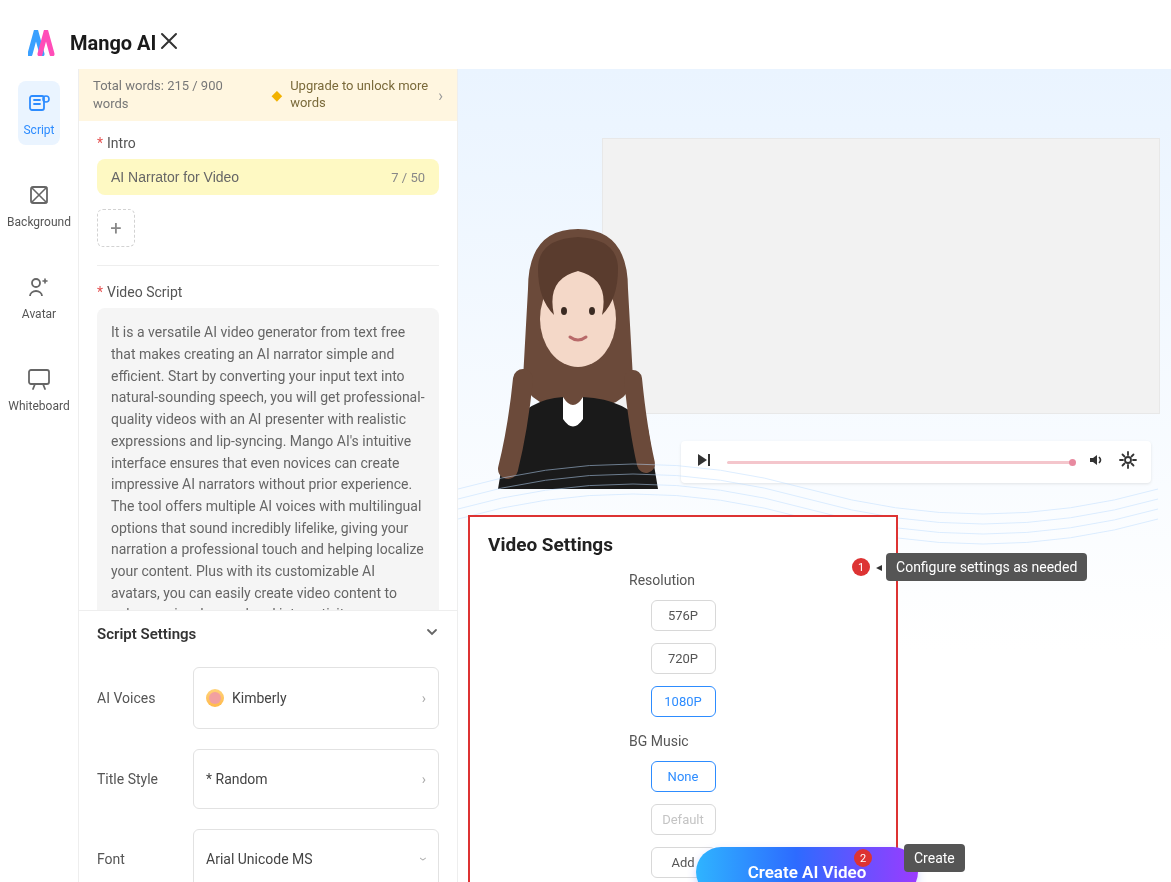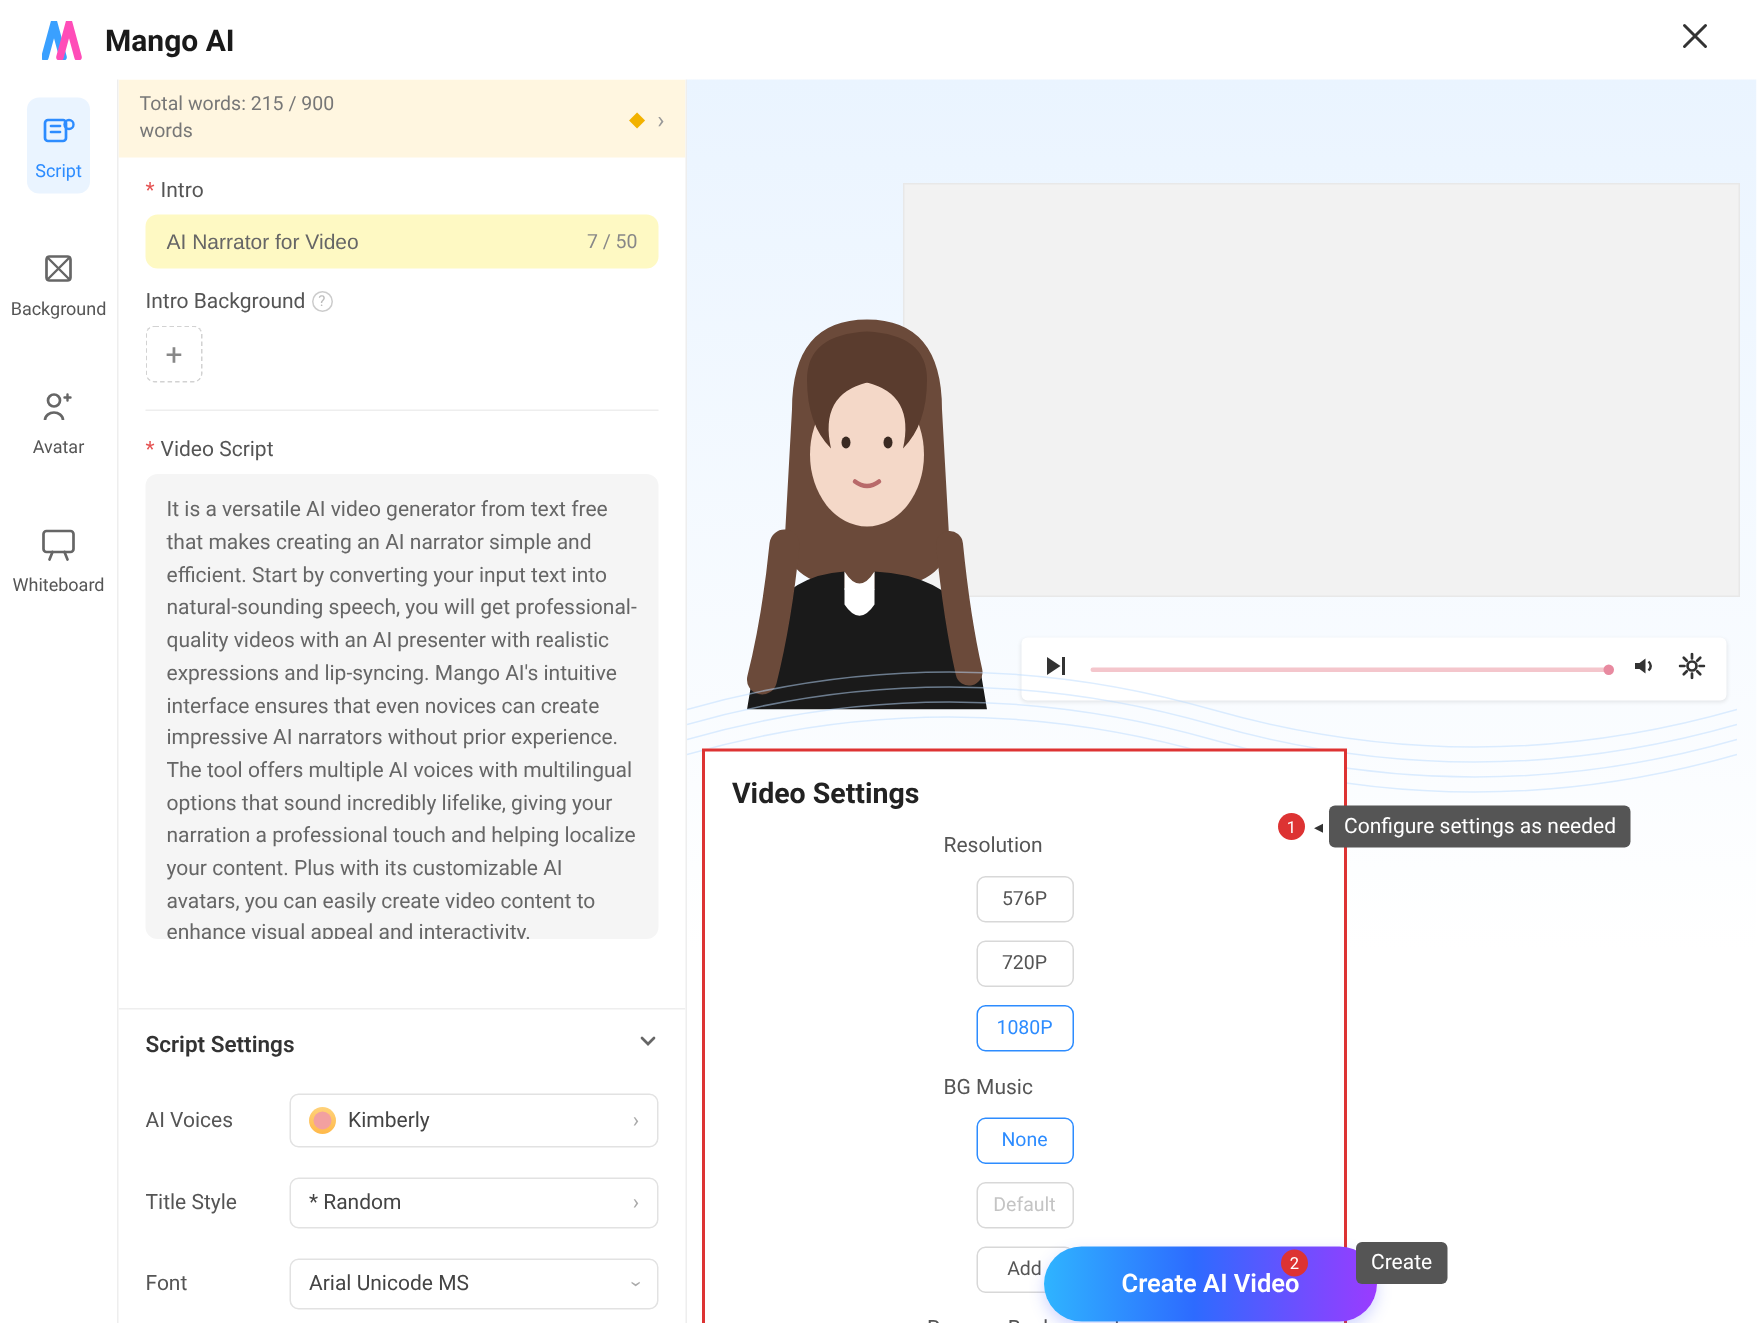--- a/index.html
+++ b/index.html
@@ -1,17 +1,17 @@
 <!DOCTYPE html>
 <html><head>
 <meta charset="utf-8">
 <style>
 * { box-sizing: border-box; margin: 0; padding: 0; }
 body { font-family: -apple-system, BlinkMacSystemFont, "Segoe UI", Roboto, Arial, sans-serif; background: #fff; color: #333; width: 1171px; height: 882px; overflow: hidden; }
-.header { display: flex; align-items: center; justify-content: space-between; padding: 10px 28px 10px 28px; }
+.header { display: flex; align-items: center; padding: 26px 28px 10px 28px; }
 .logo { display: flex; align-items: center; gap: 8px; }
 .logo-mark { display: flex; align-items: center; }
 .logo-text { font-size: 20px; font-weight: 700; color: #1a1a1a; }
 .close-btn { font-size: 22px; cursor: pointer; color: #333; padding: 4px; }
 
 .main { display: flex; height: calc(882px - 52px); }
 .sidebar { width: 78px; display: flex; flex-direction: column; align-items: center; padding-top: 12px; gap: 28px; }
 .side-tab { display: flex; flex-direction: column; align-items: center; gap: 6px; cursor: pointer; padding: 8px 4px; border-radius: 8px; width: 42px; }
 .side-tab.active { background: #eaf4ff; }
 .side-tab .icon { width: 28px; height: 28px; display: flex; align-items: center; justify-content: center; }
@@ -32,21 +32,21 @@
 .field-row input { flex: 1; border: none; background: transparent; font-size: 14px; color: #666; outline: none; }
 .field-row .counter { font-size: 13px; color: #888; }
 .help-icon { width: 14px; height: 14px; border: 1px solid #ccc; border-radius: 50%; display: inline-flex; align-items: center; justify-content: center; font-size: 10px; color: #bbb; }
 .add-tile { width: 38px; height: 38px; border: 1px dashed #d2d2d2; border-radius: 6px; display: flex; align-items: center; justify-content: center; font-size: 20px; color: #888; cursor: pointer; margin-bottom: 18px; }
 .divider { height: 1px; background: #eee; margin: 10px 0 18px; }
 .script-box { background: #f5f5f5; border-radius: 8px; padding: 14px; font-size: 14px; line-height: 1.55; color: #666; height: 310px; overflow: hidden; }
 
 .settings-head { display: flex; align-items: center; justify-content: space-between; padding: 14px 18px; border-top: 1px solid #eee; font-weight: 600; font-size: 15px; cursor: pointer; }
 .setting-row { display: flex; align-items: center; padding: 10px 18px; gap: 18px; }
 .setting-row .lbl { width: 78px; font-size: 14px; color: #555; }
-.select-like { flex: 1; border: 1px solid #e2e2e2; border-radius: 6px; padding: 8px 12px; display: flex; align-items: center; justify-content: space-between; font-size: 14px; color: #444; cursor: pointer; }
+.select-like { flex: 1; border: 1px solid #e2e2e2; border-radius: 6px; padding: 21px 12px; display: flex; align-items: center; justify-content: space-between; font-size: 14px; color: #444; cursor: pointer; }
 .select-like .chev { color: #aaa; font-size: 14px; }
 .avatar-dot { width: 18px; height: 18px; border-radius: 50%; background: linear-gradient(#ffd27a,#ffb94a); display: inline-block; margin-right: 8px; position: relative; }
 .avatar-dot::after { content:""; position:absolute; inset:3px; border-radius:50%; background:#f2a0a0; }
 .voice-inner { display: flex; align-items: center; }
 
 .preview { flex: 1; position: relative; background: linear-gradient(180deg,#eaf4ff 0%, #ffffff 70%); overflow: hidden; }
 .preview-canvas { position: absolute; top: 70px; left: 10px; right: 12px; height: 350px; }
 .placeholder-box { position: absolute; right: 0; top: 0; width: 556px; height: 274px; background: #f2f2f2; box-shadow: 0 0 0 1px #e8e8e8; }
 .avatar-fig { position: absolute; left: 0; bottom: 0; width: 220px; height: 280px; }
 .playbar { position: absolute; right: 8px; bottom: 6px; width: 470px; height: 42px; background: #fff; border-radius: 4px; box-shadow: 0 1px 3px rgba(0,0,0,0.1); display: flex; align-items: center; padding: 0 14px; gap: 14px; }
@@ -134,38 +134,35 @@
       </div>
       <span>Whiteboard</span>
     </div>
   </div>
 
   <div class="panel">
     <div class="word-bar">
       <div class="left">Total words: 215 / 900 words</div>
       <div class="upgrade">
         <span class="diamond">◆</span>
+        <span style="max-width:140px; display:inline-block; line-height:1.3;">Upgrade to unlock more words</span>
         <span class="chev">›</span>
       </div>
     </div>
 
     <div class="scroll-area">
       <div class="label">
           <span class="req">*</span>
           <span>Intro</span>
         </div>
       <div class="field-row">
         <input value="AI Narrator for Video" style="">
         <span class="counter">7 / 50</span>
       </div>
 
-      <div class="label">
-          <span>Intro Background</span> 
-          <span class="help-icon">?</span>
-        </div>
       <div class="add-tile">+</div>
 
       <div class="divider"></div>
 
       <div class="label">
           <span class="req">*</span>
           <span>Video Script</span>
         </div>
       <div class="script-box">It is a versatile AI video generator from text free that makes creating an AI narrator simple and efficient. Start by converting your input text into natural-sounding speech, you will get professional-quality videos with an AI presenter with realistic expressions and lip-syncing. Mango AI's intuitive interface ensures that even novices can create impressive AI narrators without prior experience. The tool offers multiple AI voices with multilingual options that sound incredibly lifelike, giving your narration a professional touch and helping localize your content. Plus with its customizable AI avatars, you can easily create video content to enhance visual appeal and interactivity.</div>
     </div>

